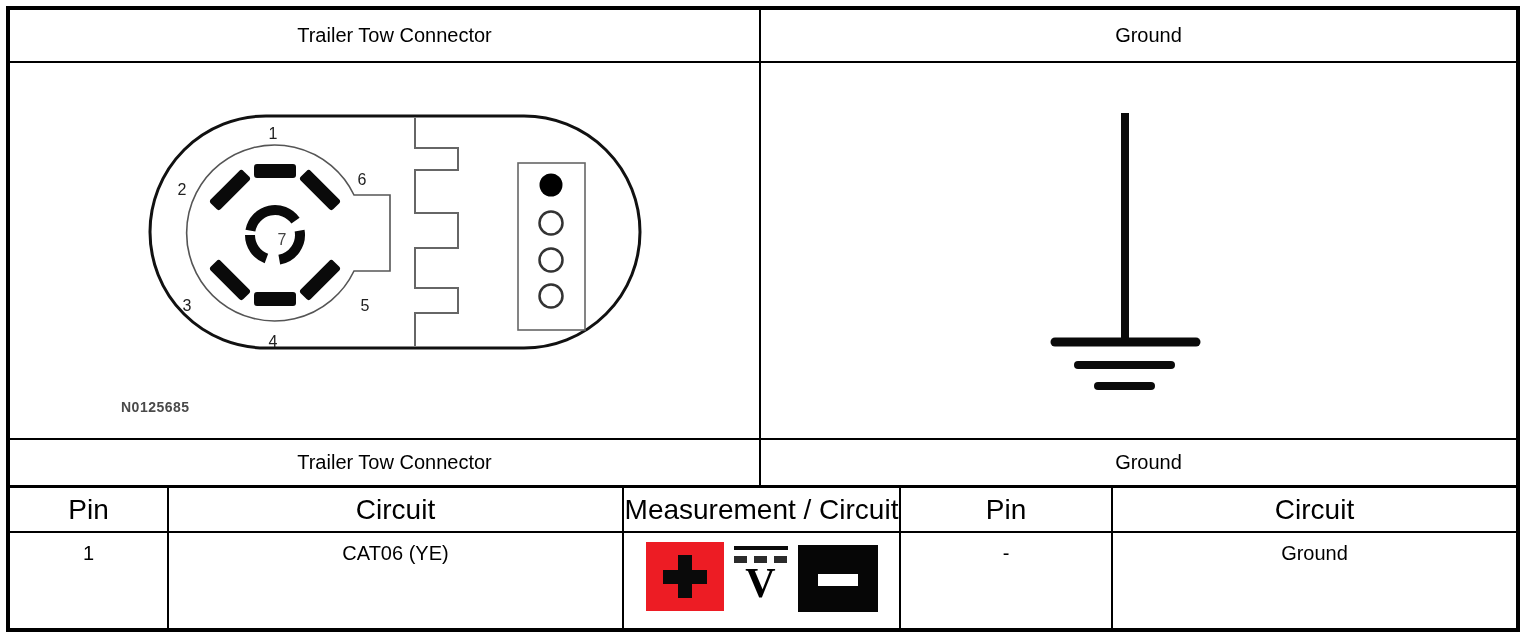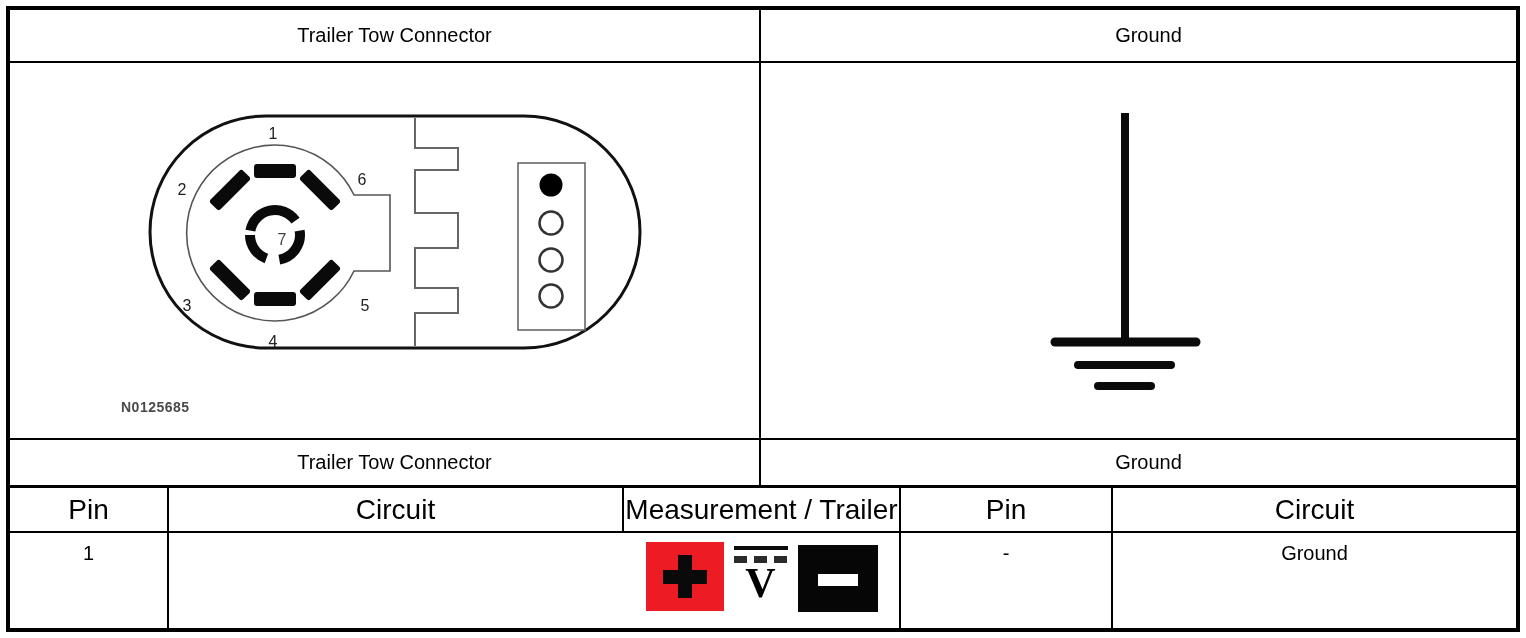--- a/index.html
+++ b/index.html
@@ -130,31 +130,34 @@
     <span>Ground</span>
   </div>
 
   <div class="cell colhdr">
     <span>Pin</span>
   </div>
   <div class="cell colhdr">
     <span>Circuit</span>
   </div>
   <div class="cell colhdr meas-span">
-    <span>Measurement / Trailer</span>
+    <span>Measurement / Circuit</span>
   </div>
   <div class="cell colhdr">
     <span>Pin</span>
   </div>
   <div class="cell colhdr no-r">
     <span>Circuit</span>
   </div>
 
   <div class="cell datacell no-b">
     <span>1</span>
+  </div>
+  <div class="cell datacell no-b">
+    <span>CAT06 (YE)</span>
   </div>
   <div class="cell no-b meas-span icon-strip">
     <div class="pos-icon"></div>
     <div class="volt-icon">
       <div class="volt-line"></div>
       <div class="volt-dashes">
         <span class="volt-dash"></span>
         <span class="volt-dash"></span>
         <span class="volt-dash"></span>
       </div>

